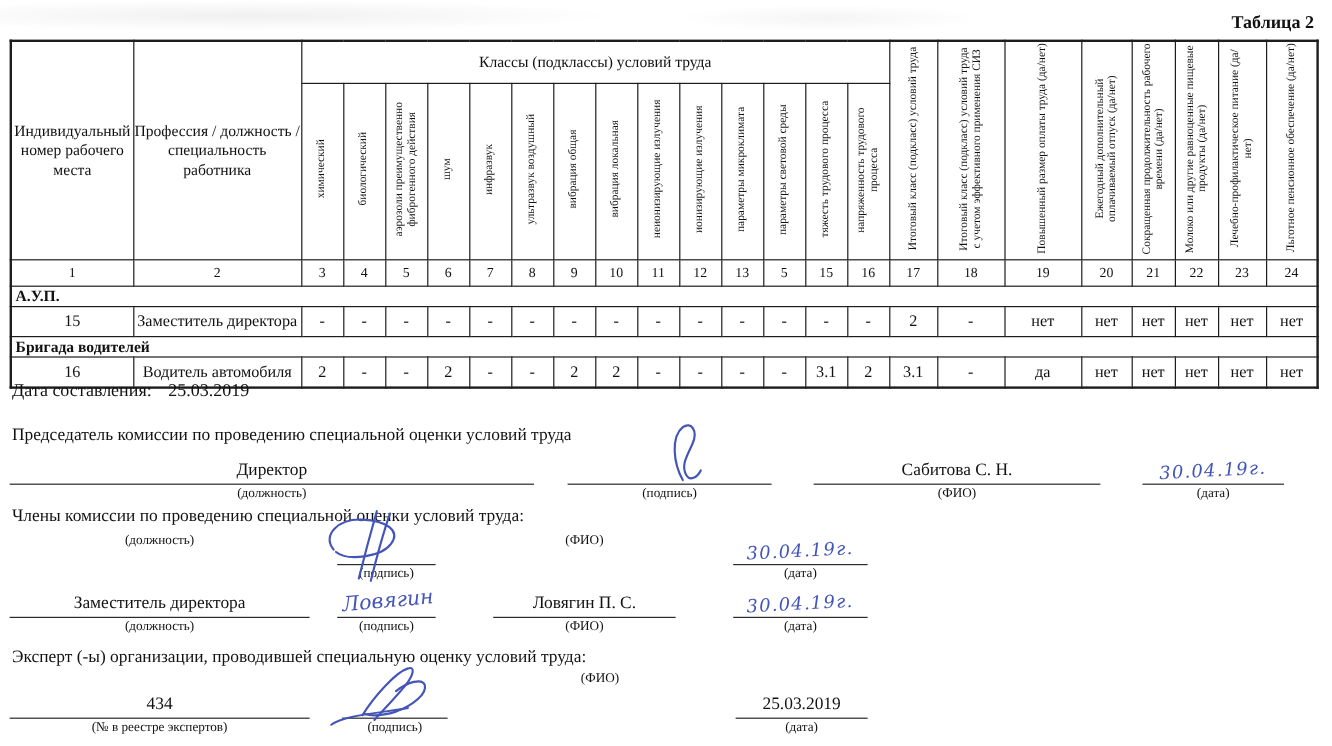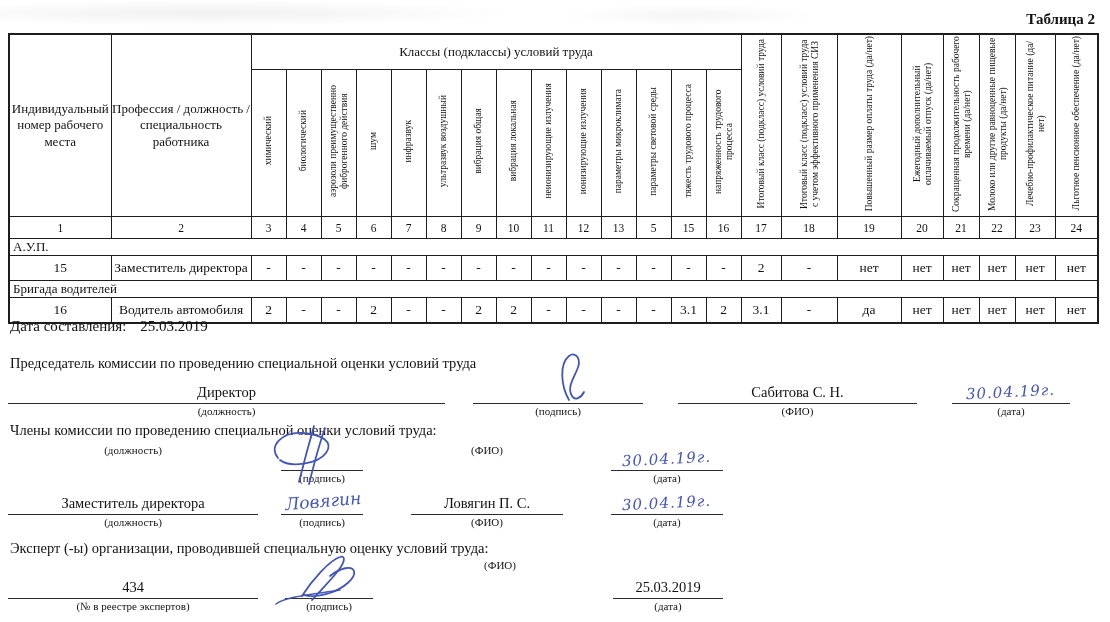--- a/index.html
+++ b/index.html
@@ -26,21 +26,21 @@
     vertical-align:middle;font-size:13px;overflow:hidden;}
   table.soutv{border:2px solid #1d1d1d;}
   td.h-main{font-size:12.5px;line-height:1.25;padding:2px;margin-left:24px;}
   td.h-group{font-size:12.5px;height:34px;}
   td.rot, td.rot-tall{vertical-align:middle;}
   td.rot{height:146px;}
   .vtext{writing-mode:vertical-rl;transform:rotate(180deg);display:inline-block;
     font-size:9.5px;line-height:10.5px;max-height:141px;margin:0 auto;}
   td.rot-tall .vtext{max-height:176px;}
   tr.num-row td{height:21px;font-size:11.5px;}
-  tr.section-row td{height:15px;text-align:left;font-weight:normal;font-size:13px;
+  tr.section-row td{height:15px;text-align:left;font-weight:bold;font-size:13px;
     padding-left:3px;}
   tr.data-row td{height:24px;font-size:13.5px;}
   td.prof{text-align:left;padding-left:4px;}
 
   .plain{position:absolute;font-size:14.5px;white-space:nowrap;}
   .date-compiled{position:absolute;left:10px;top:318px;font-size:15px;white-space:nowrap;}
   .date-compiled .dval{margin-left:10px;}
 
   .field{position:absolute;text-align:center;}
   .field .val{border-bottom:1.5px solid #2a2a2a;font-size:14.5px;line-height:1.15;

